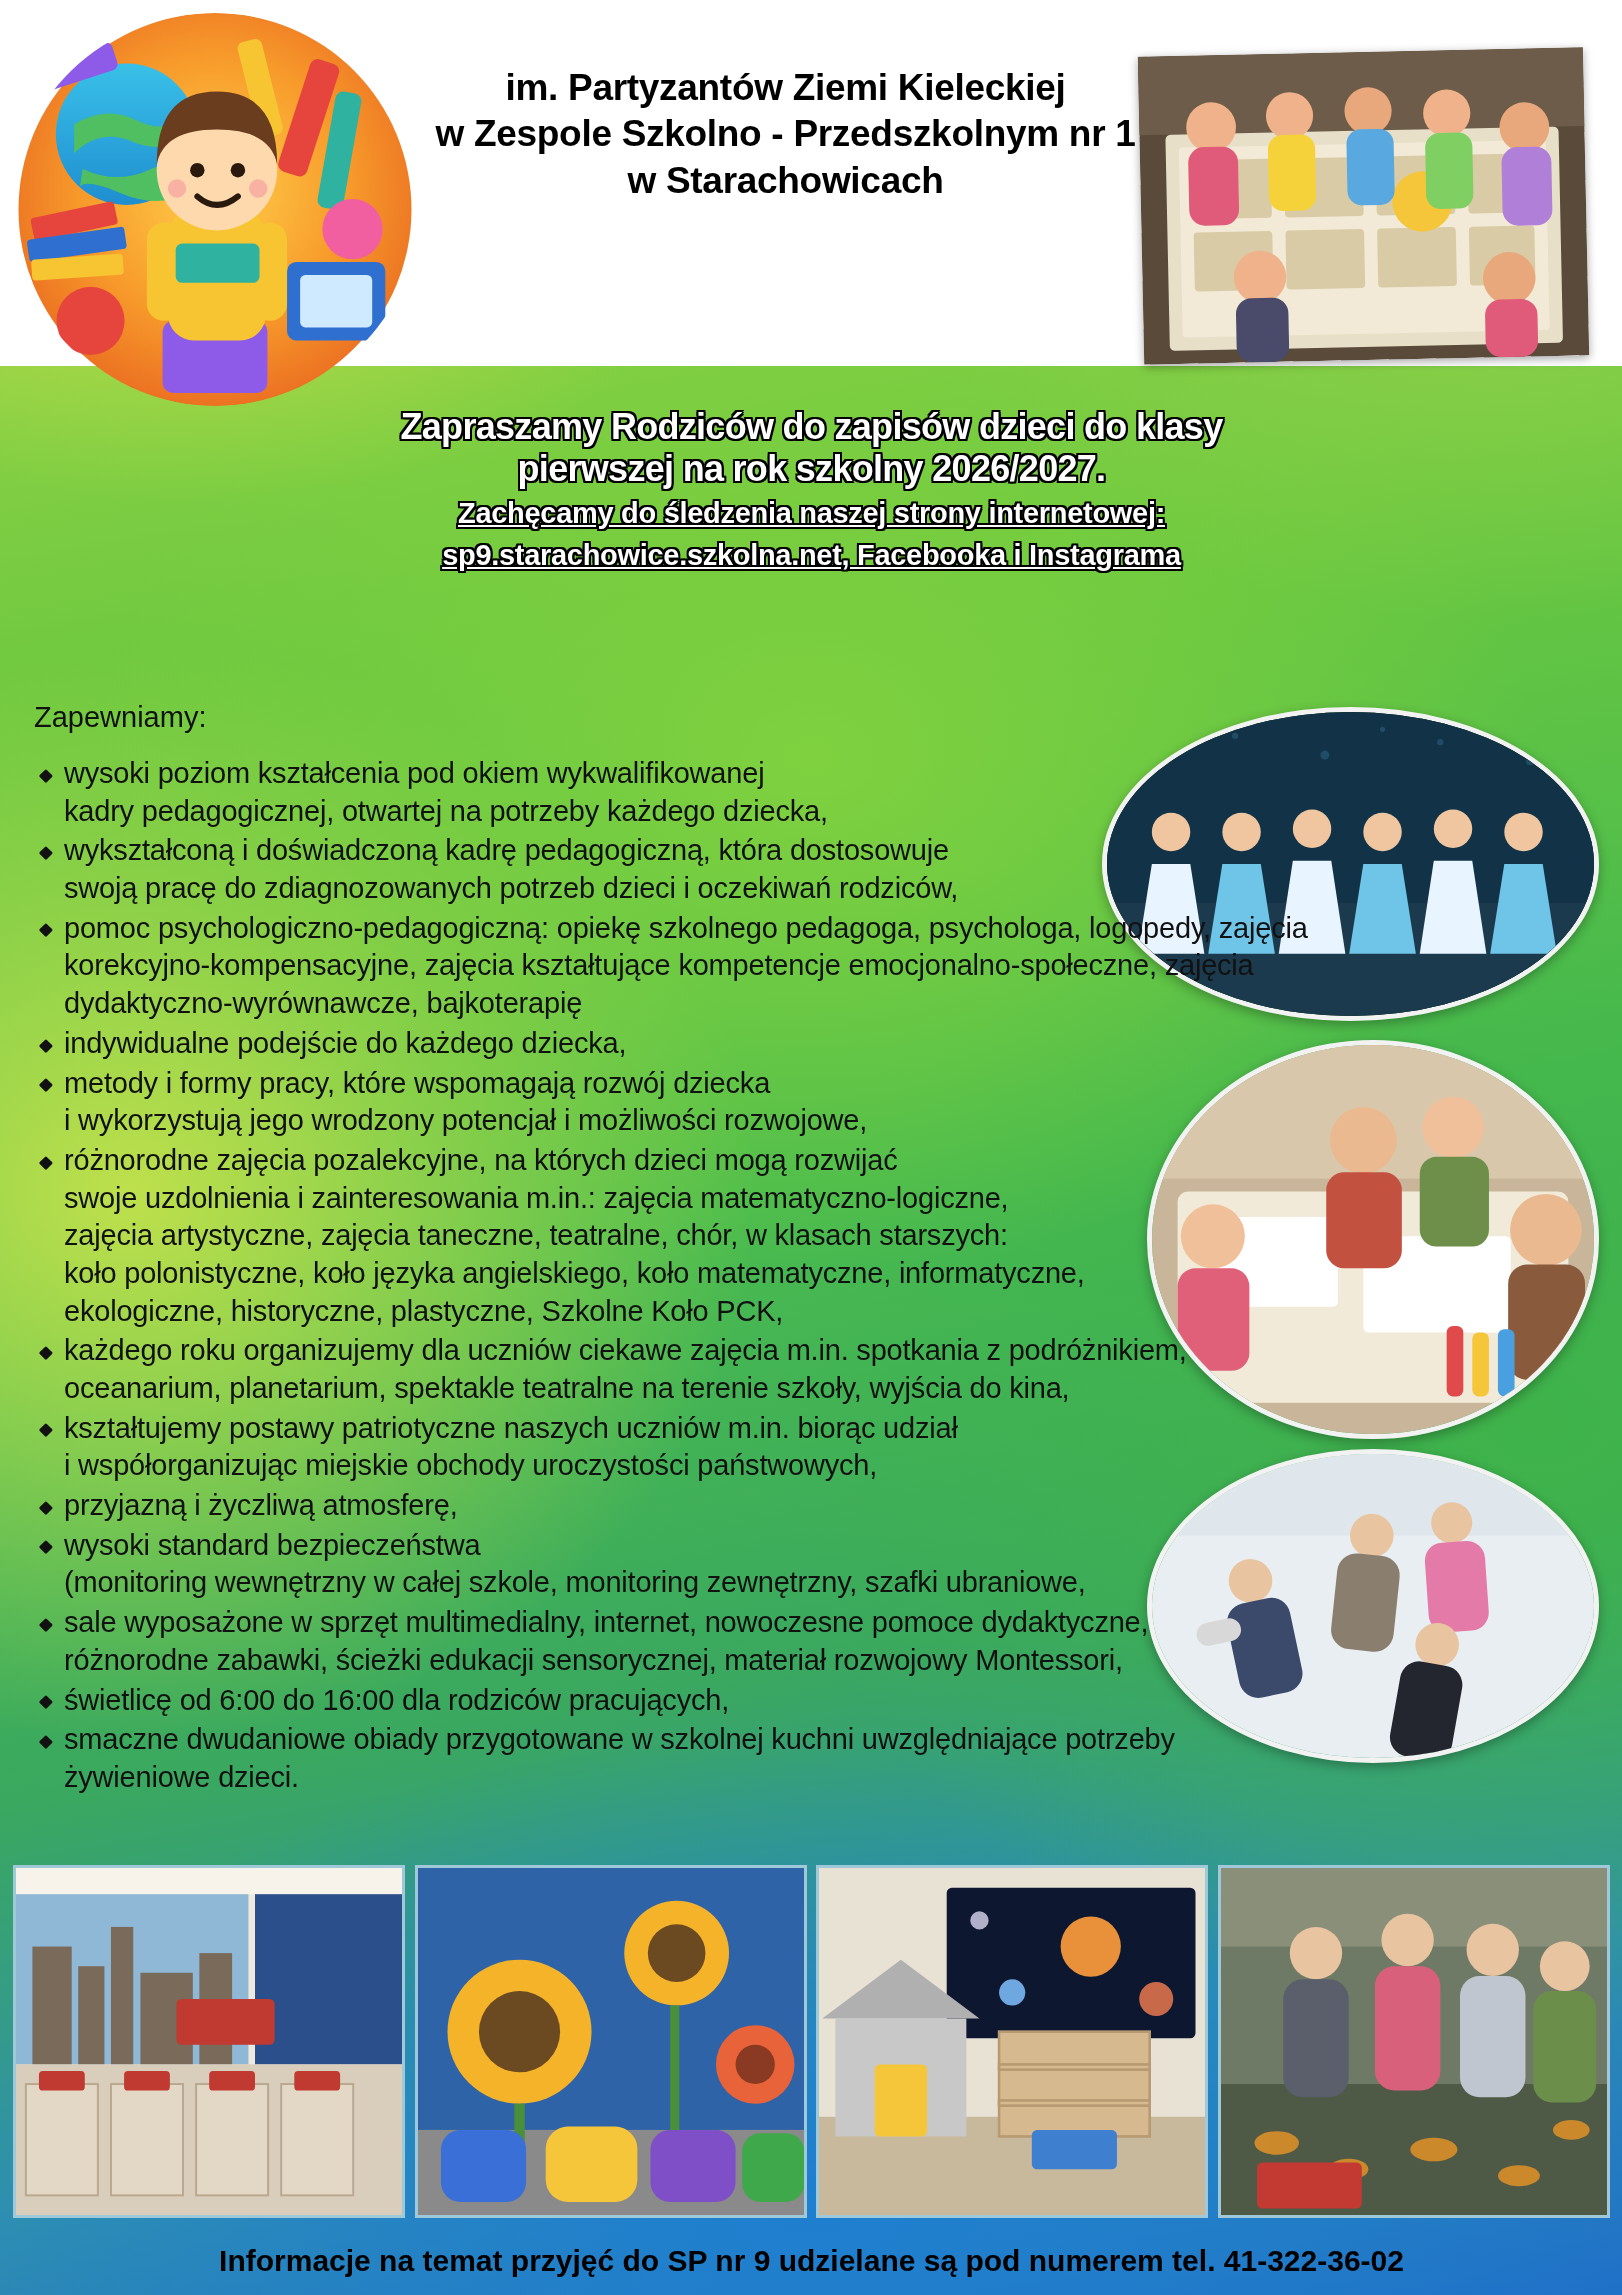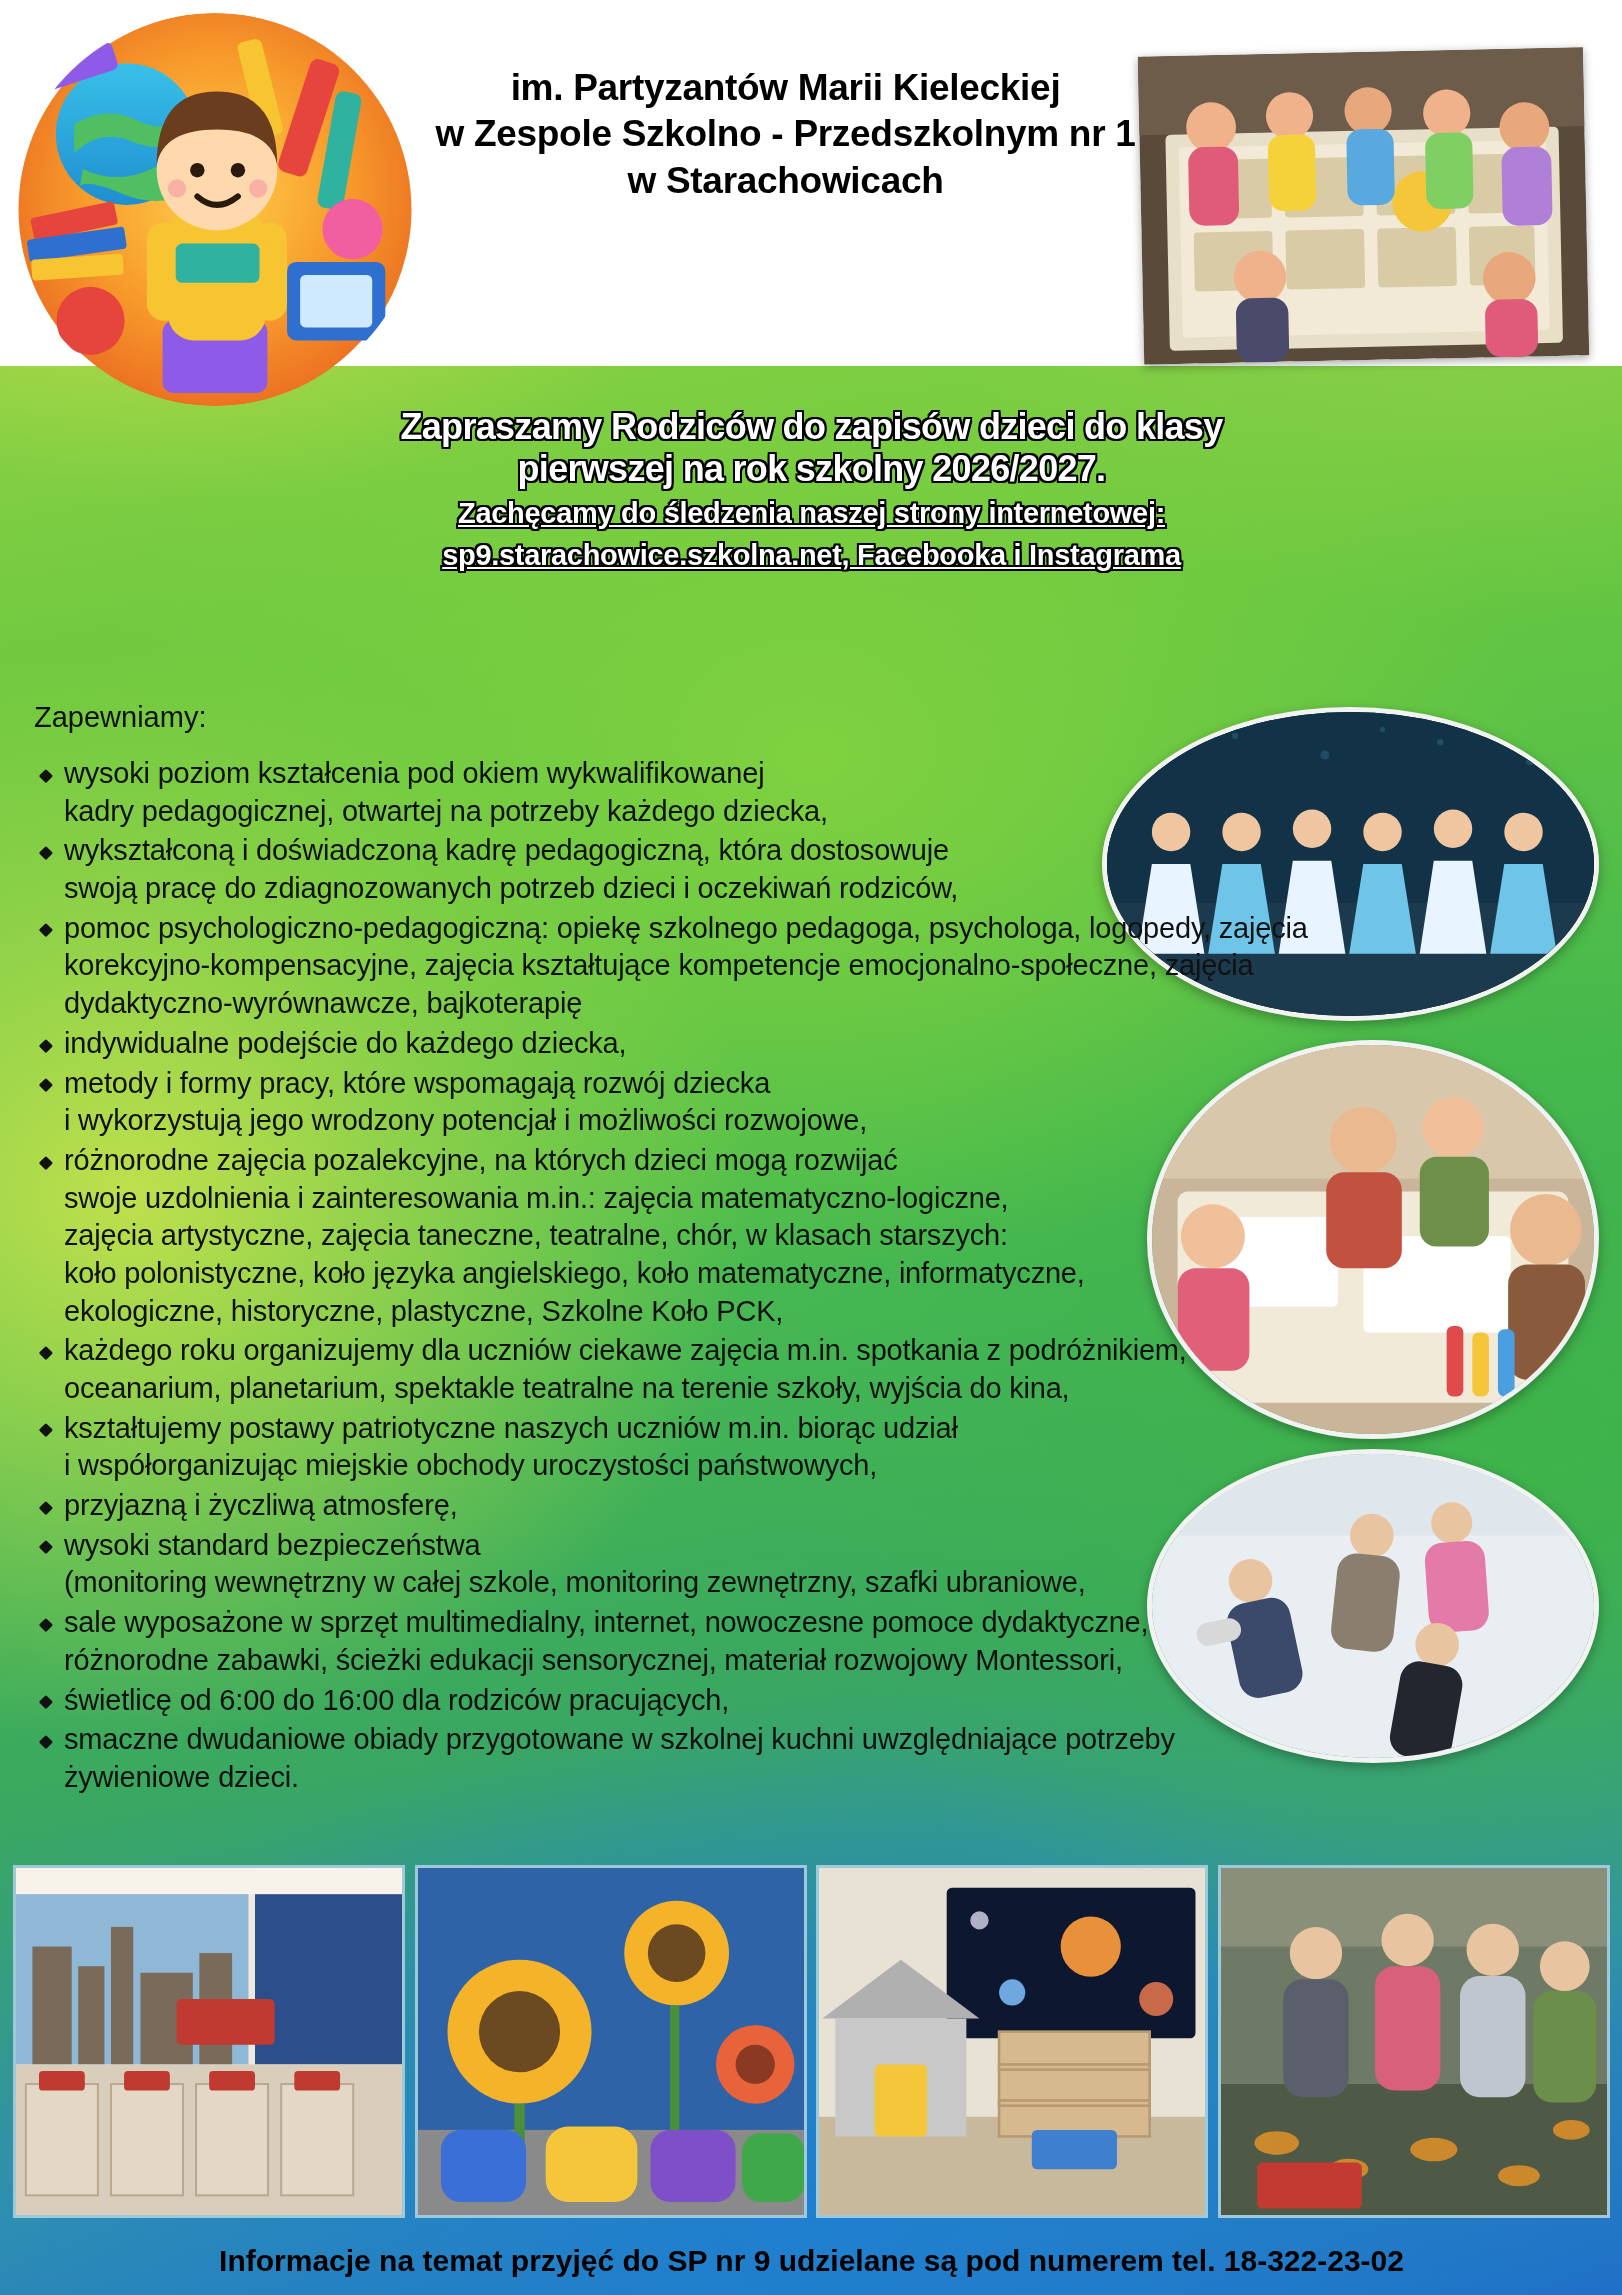--- a/index.html
+++ b/index.html
@@ -252,21 +252,21 @@
           <circle cx="345" cy="240" r="11" fill="#2a1a0d"></circle>
           <path d="M283 280q30 26 62 0" stroke="#2a1a0d" stroke-width="9" fill="none" stroke-linecap="round"></path>
           <circle cx="252" cy="268" r="14" fill="#f6a0a0" opacity=".7"></circle>
           <circle cx="376" cy="268" r="14" fill="#f6a0a0" opacity=".7"></circle>
           <rect x="250" y="352" width="128" height="60" rx="10" fill="#2fb3a0"></rect>
         </g>
       </svg>
     </div>
 
     <div class="header-title">
-      <div class="line2">im. Partyzantów Marii Kieleckiej</div>
+      <div class="line2">im. Partyzantów Ziemi Kieleckiej</div>
       <div class="line3">w Zespole Szkolno - Przedszkolnym nr 1</div>
       <div class="line4">w Starachowicach</div>
     </div>
 
     <div class="header-photo">
       <svg class="art" viewBox="0 0 680 470" preserveAspectRatio="xMidYMid slice">
         <rect width="680" height="470" fill="#5a4a3a"></rect>
         <rect x="0" y="0" width="680" height="120" fill="#6d5c49"></rect>
         <rect x="40" y="120" width="600" height="330" rx="8" fill="#e8dfc8"></rect>
         <rect x="60" y="140" width="560" height="290" rx="6" fill="#f2ead6"></rect>
@@ -517,15 +517,15 @@
           <circle cx="420" cy="125" r="40" fill="#e8c4a0"></circle>
           <rect x="370" y="165" width="100" height="185" rx="30" fill="#c0c6cf"></rect>
           <circle cx="530" cy="150" r="38" fill="#e8c4a0"></circle>
           <rect x="482" y="188" width="96" height="170" rx="28" fill="#6b8f4a"></rect>
         </g>
         <rect x="60" y="450" width="160" height="70" rx="8" fill="#c33a32"></rect>
       </svg>
     </div>
   </div>
 
-  <div class="footer">Informacje na temat przyjęć do SP nr 9 udzielane są pod numerem tel. 18-322-23-02</div>
+  <div class="footer">Informacje na temat przyjęć do SP nr 9 udzielane są pod numerem tel. 41-322-36-02</div>
 </div>
 
 
 </body></html>

